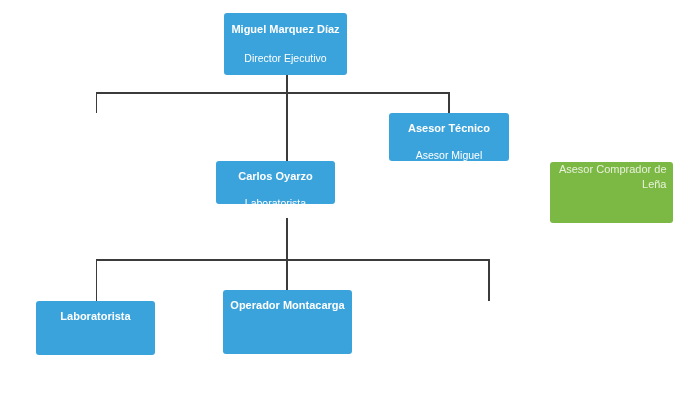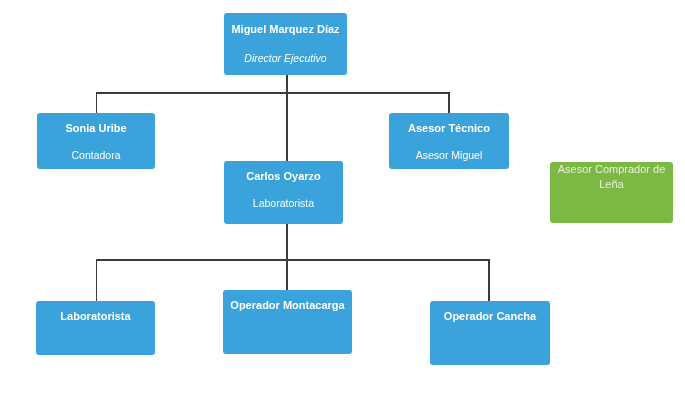--- a/index.html
+++ b/index.html
@@ -16,41 +16,41 @@
     overflow: hidden;
   }
   .connector {
     position: absolute;
     background: var(--connector, #3b3b3b);
   }
   .node {
     position: absolute;
     border-radius: 3px;
     color: var(--text, #ffffff);
-    text-align: center;
+    text-align: right;
     display: flex;
     flex-direction: column;
     align-items: center;
     box-sizing: border-box;
   }
   .node.blue { background: var(--node-blue, #3ba3dc); }
   .node.green { background: var(--node-green, #7cb944); }
   .node .title {
     font-weight: bold;
     font-size: 11px;
     line-height: 13px;
     white-space: nowrap;
   }
   .node .subtitle {
     font-size: 10.5px;
     line-height: 12px;
     white-space: nowrap;
   }
   .pad-lg { padding-top: 10px; }
-  .pad-lg .subtitle { margin-top: 16px; font-style: italic; }
+  .pad-lg .subtitle { margin-top: 16px; }
   .pad-md { padding-top: 9px; }
   .pad-md .subtitle { margin-top: 14px; }
   .node.green {
     justify-content: flex-start;
     padding-top: 0;
   }
   .node.green .center-text {
     font-size: 11px;
     line-height: 15px;
     font-weight: normal;
@@ -72,44 +72,37 @@
   <div class="connector" style="left:95.5px; top:259px; width:394px; height:1.5px;"></div>
   <div class="connector" style="left:95.5px; top:259px; width:1.5px; height:42px;"></div>
   <div class="connector" style="left:286px; top:259px; width:1.5px; height:42px;"></div>
   <div class="connector" style="left:488px; top:259px; width:1.5px; height:42px;"></div>
 
   <div class="node blue pad-lg" style="left:224px; top:13px; width:123px; height:62px;">
     <div class="title">Miguel Marquez Díaz</div>
     <div class="subtitle">Director Ejecutivo</div>
   </div>
 
-  <div class="node blue pad-md" style="left:37px; top:113px; width:118px; height:56px;">
-    <div class="title">Sonia Uribe</div>
-    <div class="subtitle">Contadora</div>
-  </div>
 
-  <div class="node blue pad-md" style="left:389px; top:113px; width:120px; height:56px;">
+  <div class="node blue pad-md" style="left:389px; top:113px; width:120px; height:48px;">
     <div class="title">Asesor Técnico</div>
     <div class="subtitle">Asesor Miguel</div>
   </div>
 
-  <div class="node blue pad-md" style="left:224px; top:161px; width:119px; height:63px;">
+  <div class="node blue pad-md" style="left:216px; top:161px; width:119px; height:43px;">
     <div class="title">Carlos Oyarzo</div>
     <div class="subtitle">Laboratorista</div>
   </div>
 
   <div class="node green" style="left:550px; top:162px; width:123px; height:61px;">
     <div class="center-text">Asesor Comprador de Leña</div>
   </div>
 
   <div class="node blue pad-md" style="left:36px; top:301px; width:119px; height:54px;">
     <div class="title">Laboratorista</div>
   </div>
 
   <div class="node blue pad-md" style="left:223px; top:290px; width:129px; height:64px;">
     <div class="title">Operador Montacarga</div>
   </div>
 
-  <div class="node blue pad-md" style="left:430px; top:301px; width:120px; height:64px;">
-    <div class="title">Operador Cancha</div>
-  </div>
 
 </div>
 
 </body></html>

